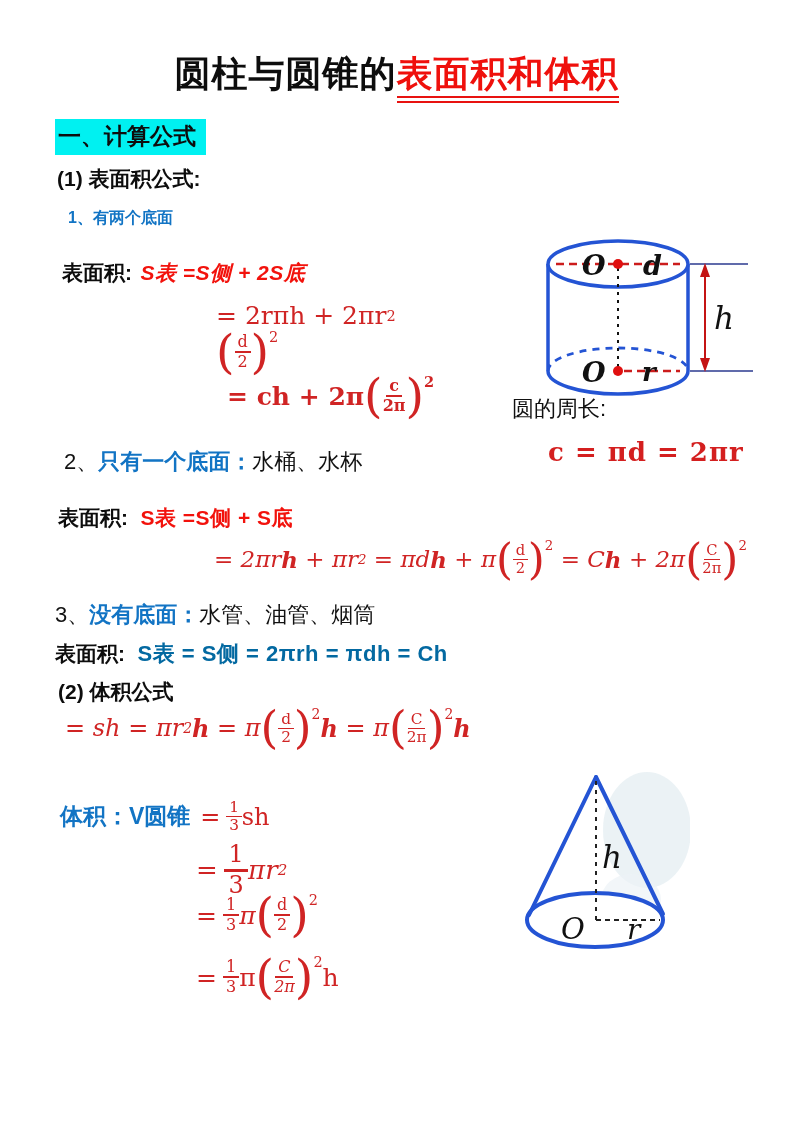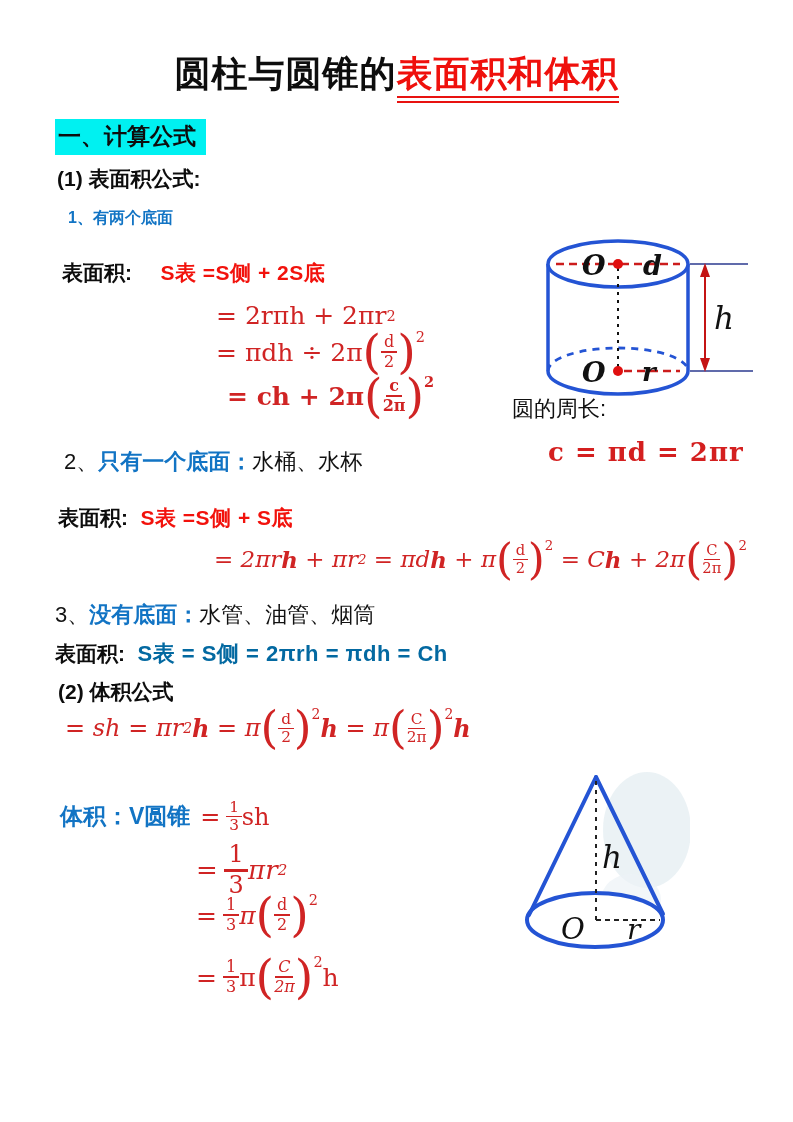--- a/index.html
+++ b/index.html
@@ -59,29 +59,29 @@
   </div>
 
   <div class="abs sub-head" style="top:165px;left:57px;">(1) 表面积公式:</div>
 
   <div class="abs" style="top:208px;left:68px;font-size:16px;">
     <span class="blue-num">1、</span><span class="blue">有两个底面</span>
   </div>
 
   <div class="abs" style="top:259px;left:62px;">
     <span class="lab">表面积:</span>
-    <span class="red-head" style="margin-left:24px;">S表 =S侧 + 2S底</span>
+    <span class="red-head" style="margin-left:4px;font-style:italic;">S表 =S侧 + 2S底</span>
   </div>
 
   <div class="abs math" style="top:301px;left:216px;">
     <span>= 2rπh + 2πr</span><sup>2</sup>
   </div>
 
   <div class="abs math" style="top:333px;left:216px;">
-    <span>= πdh ÷ 2π</span><span class="pg"><span class="paren">(</span><span class="fr"><span class="fn">d</span><span class="fd">2</span></span><span class="paren">)</span><span class="psup">2</span></span>
+    <span class="pg"><span class="paren">(</span><span class="fr"><span class="fn">d</span><span class="fd">2</span></span><span class="paren">)</span><span class="psup">2</span></span>
   </div>
 
   <div class="abs math b" style="top:377px;left:227px;">
     <span>= ch + 2π</span><span class="pg"><span class="paren">(</span><span class="fr"><span class="fn">c</span><span class="fd">2π</span></span><span class="paren">)</span><span class="psup">2</span></span>
   </div>
 
   <svg class="abs" style="top:237px;left:540px;" width="215" height="168" viewBox="0 0 215 168">
     <line x1="150" y1="27" x2="208" y2="27" stroke="#2b3a8f" stroke-width="1.6"></line>
     <line x1="150" y1="134" x2="213" y2="134" stroke="#2b3a8f" stroke-width="1.6"></line>
     <line x1="8" y1="27" x2="8" y2="134" stroke="#2454d4" stroke-width="3.5"></line>

